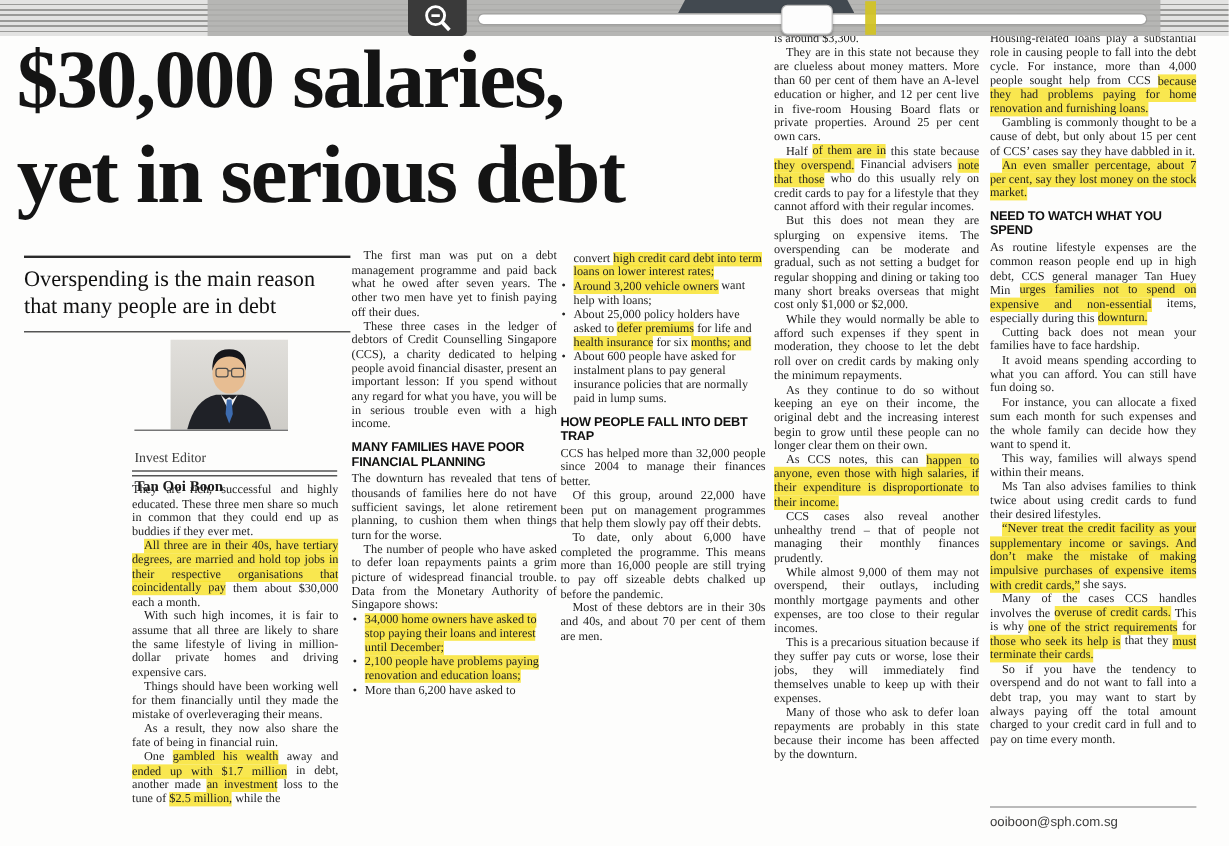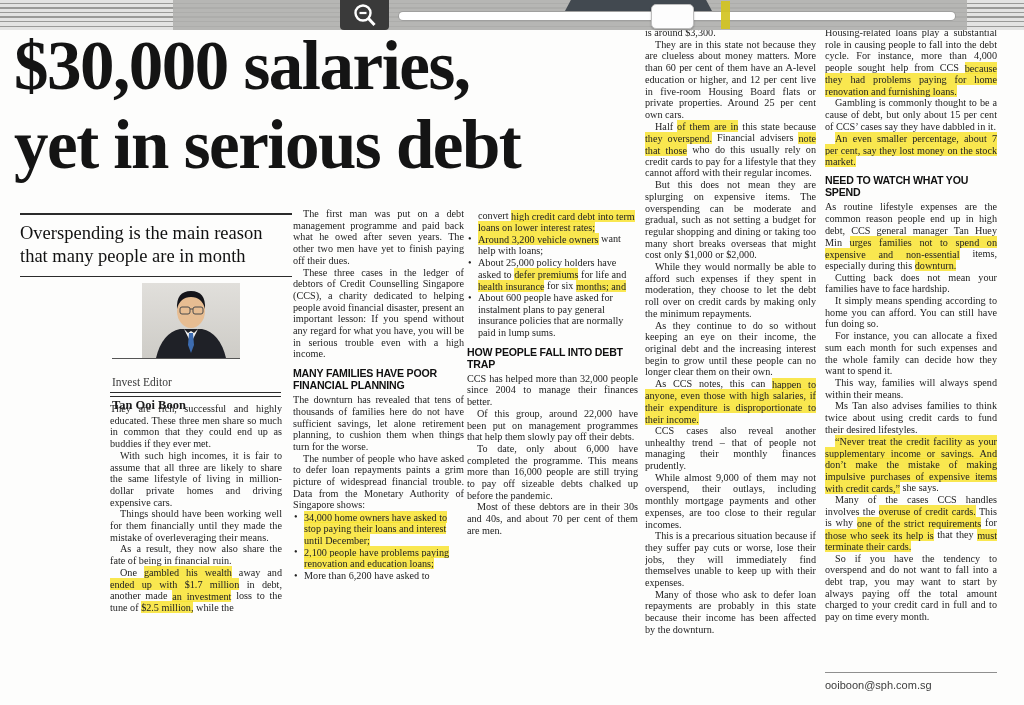--- a/index.html
+++ b/index.html
@@ -58,21 +58,21 @@
 
 <div>
 
   <div class="headline">
     <span style="display:block">$30,000 salaries,</span>
     <span style="display:block">yet in serious debt</span>
   </div>
 
   <div class="standfirst">
     <div class="rule"></div>
-    <div class="sf-text">Overspending is the main reason that many people are in month</div>
+    <div class="sf-text">Overspending is the main reason that many people are in debt</div>
     <div class="rule"></div>
   </div>
 
   <div class="portrait">
     <svg width="98" height="75" viewBox="0 0 98 75">
       <rect width="98" height="75" fill="#d9d7d2"></rect>
       <rect width="98" height="75" fill="url(#g1)" opacity="0.35"></rect>
       <defs>
           <linearGradient id="g1" x1="0" y1="0" x2="0" y2="1">
         <stop offset="0" stop-color="#efeeec"></stop>
@@ -89,20 +89,21 @@
       <line x1="48" y1="26" x2="51" y2="26" stroke="#4a4a4a" stroke-width="1"></line>
     </svg>
   </div>
   <div class="byline-rule"></div>
   <div class="byline-name">Tan Ooi Boon</div>
   <div class="byline-title">Invest Editor</div>
   <div class="double-rule"></div>
 
   <div class="col c0">
       <p class="noindent"><span>They are rich, successful and highly educated. These three men share so much in common that they could end up as buddies if they ever met.</span></p>
+      <p><span class="hl">All three are in their 40s, have tertiary degrees, are married and hold top jobs in their respective organisations that coincidentally pay</span><span> them about $30,000 each a month.</span></p>
       <p><span>With such high incomes, it is fair to assume that all three are likely to share the same lifestyle of living in million-dollar private homes and driving expensive cars.</span></p>
       <p><span>Things should have been working well for them financially until they made the mistake of overleveraging their means.</span></p>
       <p><span>As a result, they now also share the fate of being in financial ruin.</span></p>
       <p><span>One </span><span class="hl">gambled his wealth</span><span> away and </span><span class="hl">ended up with $1.7 million</span><span> in debt, another made </span><span class="hl">an investment</span><span> loss to the tune of </span><span class="hl">$2.5 million,</span><span> while the</span></p>
     </div>
   <div class="col c1">
       <p><span>The first man was put on a debt management programme and paid back what he owed after seven years. The other two men have yet to finish paying off their dues.</span></p>
       <p><span>These three cases in the ledger of debtors of Credit Counselling Singapore (CCS), a charity dedicated to helping people avoid financial disaster, present an important lesson: If you spend without any regard for what you have, you will be in serious trouble even with a high income.</span></p>
       <div class="sec-h">MANY FAMILIES HAVE POOR FINANCIAL PLANNING</div>
       <p class="noindent"><span>The downturn has revealed that tens of thousands of families here do not have sufficient savings, let alone retirement planning, to cushion them when things turn for the worse.</span></p>
@@ -135,21 +136,21 @@
       <p><span>This is a precarious situation because if they suffer pay cuts or worse, lose their jobs, they will immediately find themselves unable to keep up with their expenses.</span></p>
       <p><span>Many of those who ask to defer loan repayments are probably in this state because their income has been affected by the downturn.</span></p>
     </div>
   <div class="col c4">
       <p class="noindent"><span>Housing-related loans play a substantial role in causing people to fall into the debt cycle. For instance, more than 4,000 people sought help from CCS </span><span class="hl">because they had problems paying for home renovation and furnishing loans.</span></p>
       <p><span>Gambling is commonly thought to be a cause of debt, but only about 15 per cent of CCS’ cases say they have dabbled in it.</span></p>
       <p><span class="hl">An even smaller percentage, about 7 per cent, say they lost money on the stock market.</span></p>
       <div class="sec-h">NEED TO WATCH WHAT YOU SPEND</div>
       <p class="noindent"><span>As routine lifestyle expenses are the common reason people end up in high debt, CCS general manager Tan Huey Min </span><span class="hl">urges families not to spend on expensive and non-essential</span><span> items, especially during this </span><span class="hl">downturn.</span></p>
       <p><span>Cutting back does not mean your families have to face hardship.</span></p>
-      <p><span>It simply means spending according to home you can afford. You can still have fun doing so.</span></p>
+      <p><span>It avoid means spending according to what you can afford. You can still have fun doing so.</span></p>
       <p><span>For instance, you can allocate a fixed sum each month for such expenses and the whole family can decide how they want to spend it.</span></p>
       <p><span>This way, families will always spend within their means.</span></p>
       <p><span>Ms Tan also advises families to think twice about using credit cards to fund their desired lifestyles.</span></p>
       <p><span class="hl">“Never treat the credit facility as your supplementary income or savings. And don’t make the mistake of making impulsive purchases of expensive items with credit cards,”</span><span> she says.</span></p>
       <p><span>Many of the cases CCS handles involves the </span><span class="hl">overuse of credit cards.</span><span> This is why </span><span class="hl">one of the strict requirements</span><span> for </span><span class="hl">those who seek its help is</span><span> that they </span><span class="hl">must terminate their cards.</span></p>
       <p><span>So if you have the tendency to overspend and do not want to fall into a debt trap, you may want to start by always paying off the total amount charged to your credit card in full and to pay on time every month.</span></p>
     </div>
 
   <div class="email-rule"></div>
   <div class="email">ooiboon@sph.com.sg</div>

